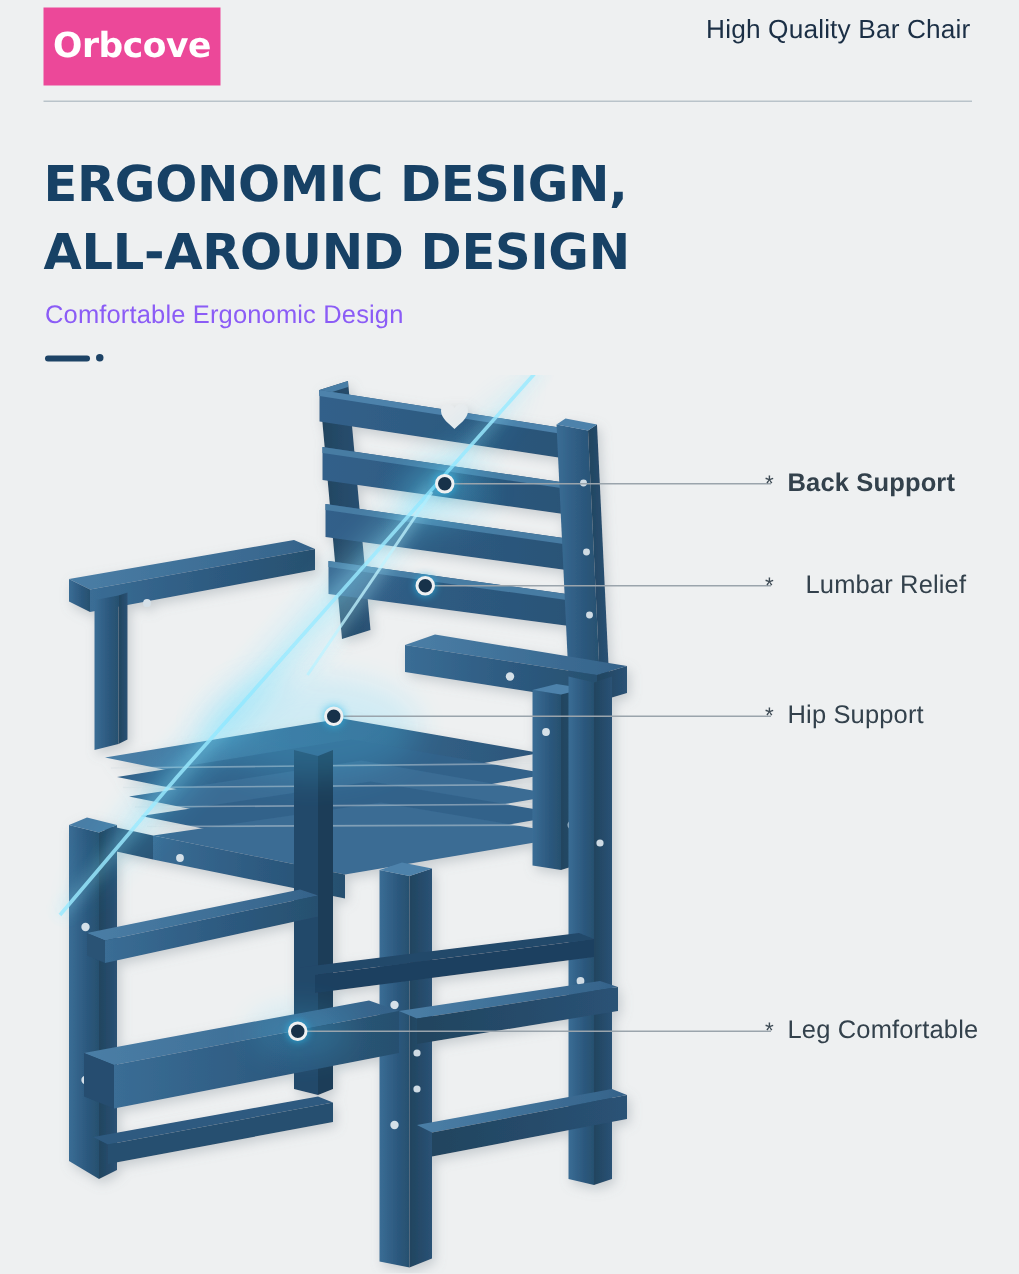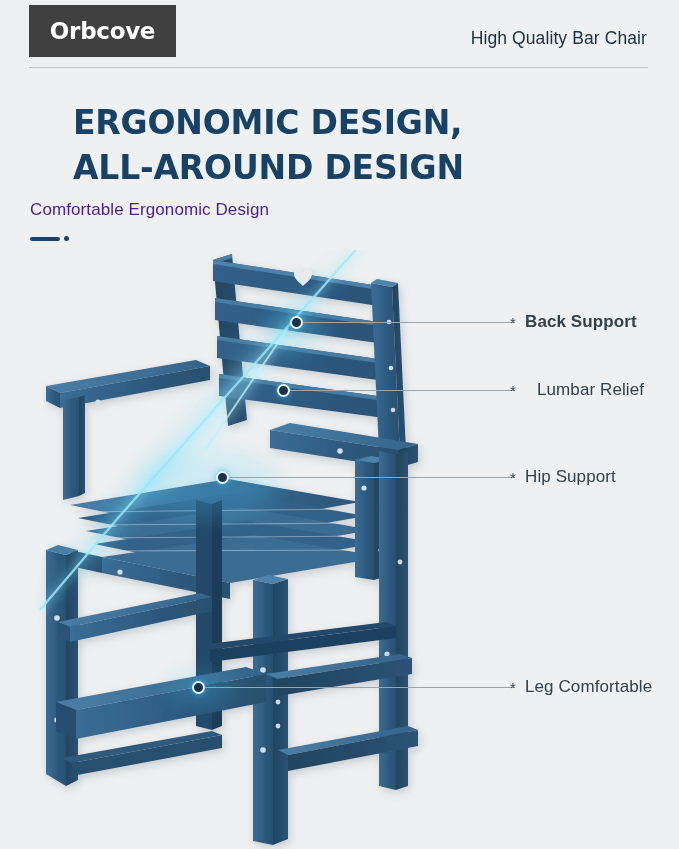--- a/index.html
+++ b/index.html
@@ -10,60 +10,59 @@
     position:relative;
     overflow:hidden;
   }
 
   
   #header {
     position:absolute; left:0; top:0; width:679px; height:72px;
   }
   #logo-box {
     position:absolute; left:29px; top:5px;
-    width:147px; height:52px;
-    background:#404040;
+    width:118px; height:52px;
+    background:#ec4899;
     display:flex; align-items:center; justify-content:center;
   }
   #logo-text {
     color:#ffffff;
     font-size:23px;
     font-weight:bold;
     letter-spacing:-0.3px;
     font-family:"DejaVu Sans", sans-serif;
   }
   #product-title {
-    position:absolute; right:32px; top:28px;
+    position:absolute; right:32px; top:9px;
     font-size:17.5px;
     color:#1b2f45;
     letter-spacing:0.1px;
   }
   #header-rule {
     position:absolute; left:29px; top:67px;
     width:619px; height:1px;
     background:#b9c3ca;
   }
 
   
   #headline {
     position:absolute; left:29px; top:100px;
     width:560px;
     color:#174165;
     font-size:33px;
     font-weight:bold;
     line-height:45px;
     letter-spacing:-0.2px;
     font-family:"DejaVu Sans", sans-serif;
-    margin-left:44px;
   }
   #headline .l2 { display:block; }
   #subtitle {
     position:absolute; left:30px; top:200px;
     font-size:17px;
-    color:#4c1d95;
+    color:#8b5cf6;
     letter-spacing:0.1px;
   }
   #accent { position:absolute; left:30px; top:236px; width:46px; height:6px; }
   #accent .bar {
     position:absolute; left:0; top:1px; width:30px; height:4px;
     background:#1d4straight; background:#1d4366; border-radius:2px;
   }
   #accent .dot {
     position:absolute; left:34px; top:0px; width:5px; height:5px;
     background:#1d4366; border-radius:50%;

